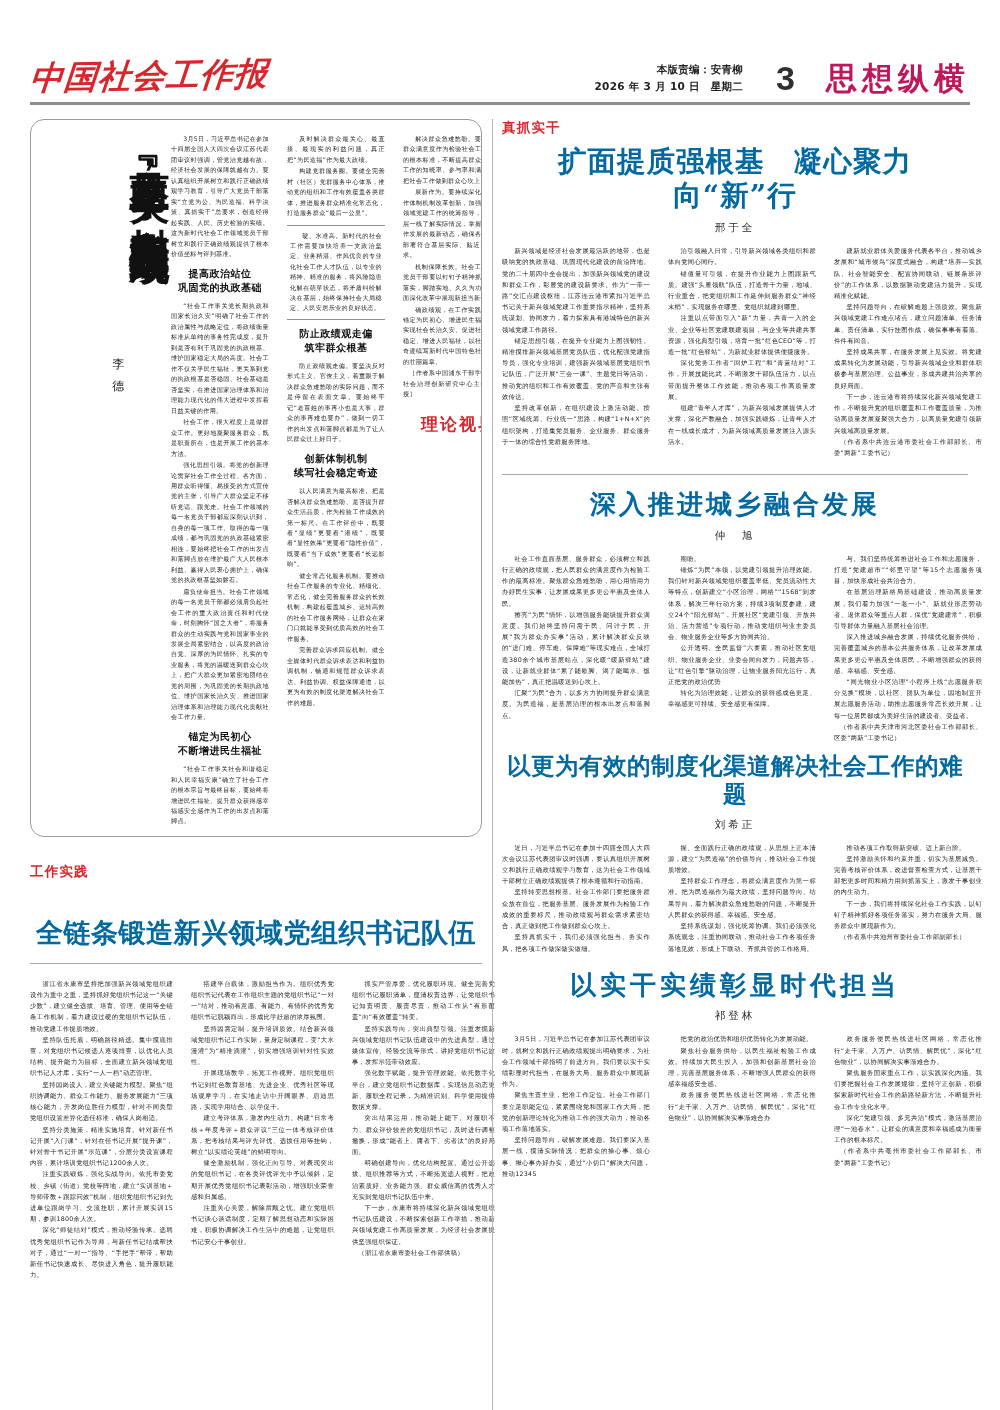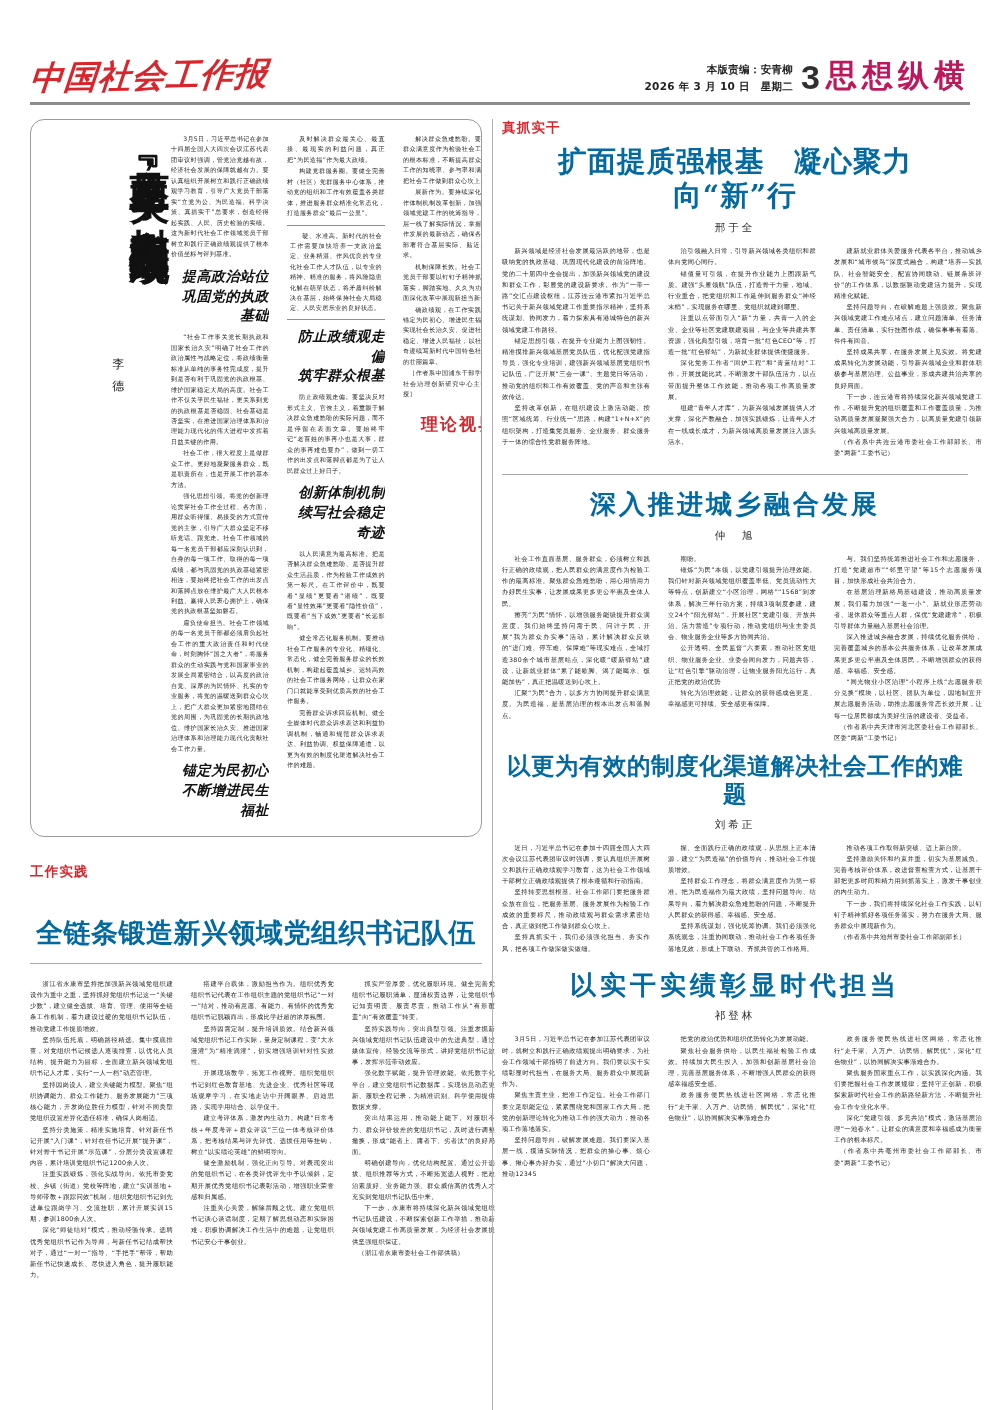--- a/index.html
+++ b/index.html
@@ -39,22 +39,22 @@
     color: #d8262c;
     letter-spacing: 1px;
     font-style: italic;
     transform: skewX(-6deg) rotate(-1.2deg);
     white-space: nowrap;
     line-height: 1;
     padding-bottom: 4px;
   }
   .masthead-right {
     display: flex;
-    align-items: flex-start;
-    gap: 0;
+    align-items: flex-end;
+    gap: 25px;
     padding-bottom: 2px;
   }
   .masthead-meta {
     text-align: right;
     font-size: 10.5px;
     line-height: 1.55;
     color: #222;
     font-weight: bold;
     letter-spacing: 0.3px;
   }
@@ -148,29 +148,28 @@
     flex: 0 0 98px;
     font-size: 6.1px;
     line-height: 1.72;
     text-align: justify;
     color: #1b1b1b;
     font-family: "DejaVu Sans", sans-serif;
     overflow: hidden;
   }
   .fcol p { margin: 0 0 1px 0; text-indent: 2em; letter-spacing: 0.35px; }
   .fcol .sub {
-    text-align: right;
+    text-align: center;
     text-indent: 0;
     font-weight: bold;
-    font-size: 14px;
+    font-size: 10px;
     line-height: 1.42;
     margin: 7px 0 6px 0;
     letter-spacing: 0.5px;
     color: #111;
-    font-style: italic;
   }
   .fcol .credit { text-indent: 1em; }
 
   .quote-box {
     border-top: 1px solid #8f8f8f;
     border-bottom: 1px solid #8f8f8f;
     padding: 5px 3px;
     margin: 6px 0;
     font-size: 6.1px;
     line-height: 1.7;

